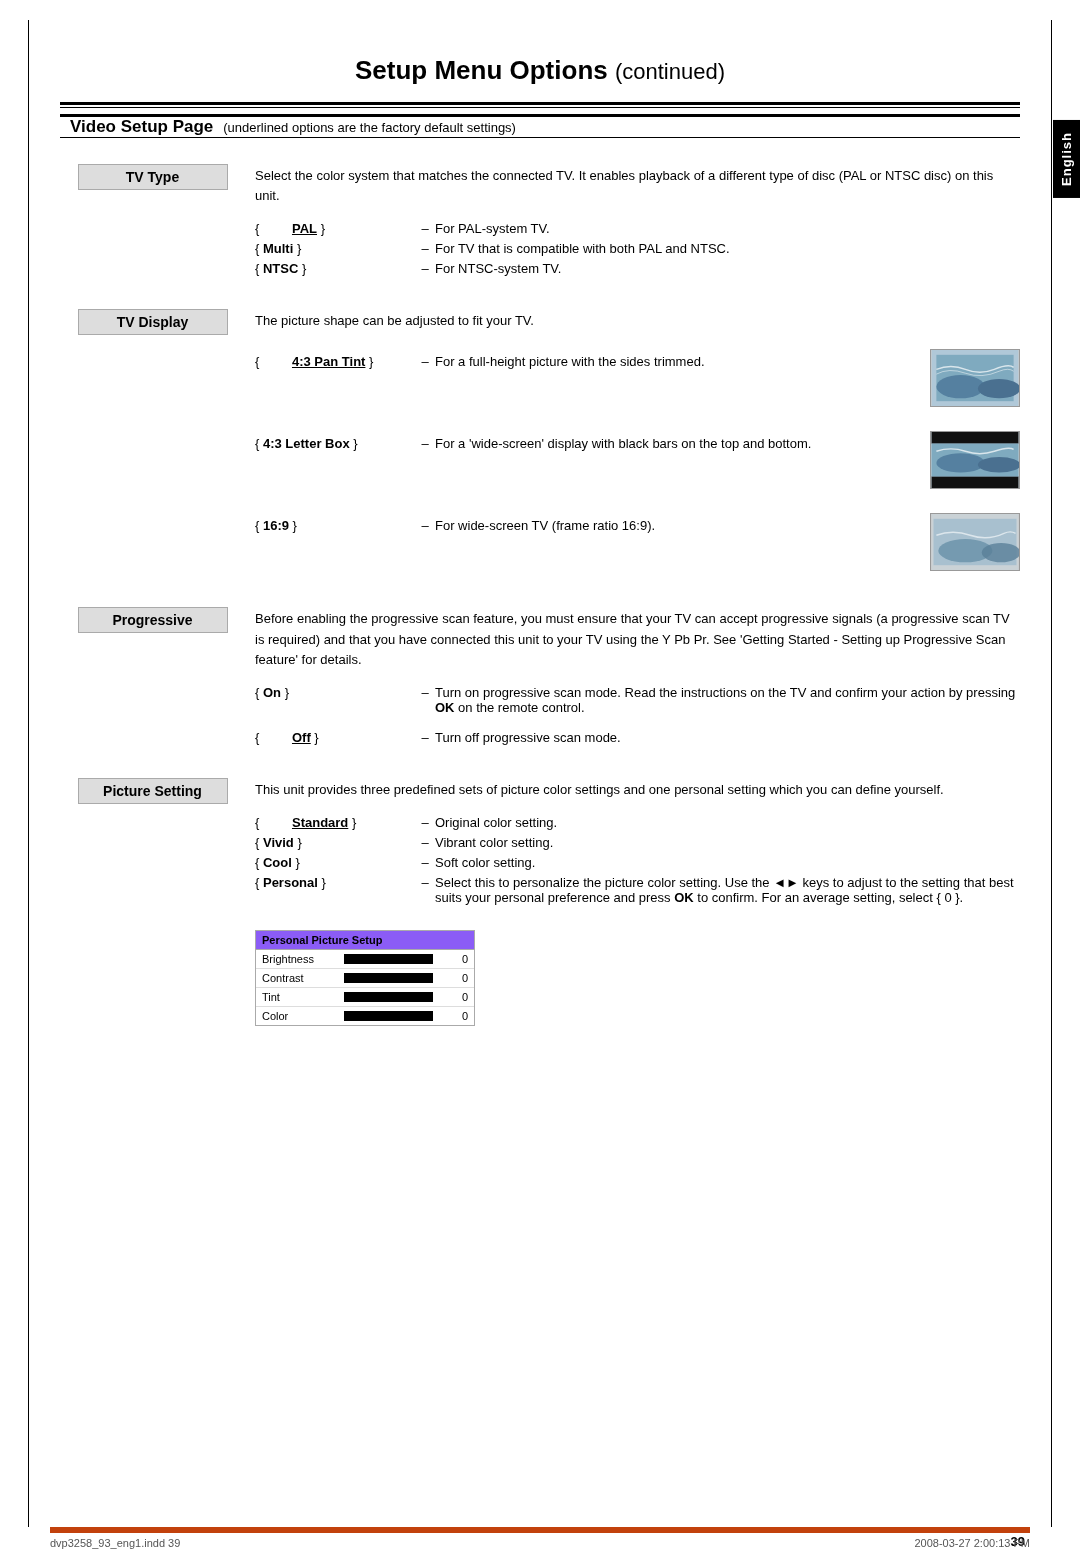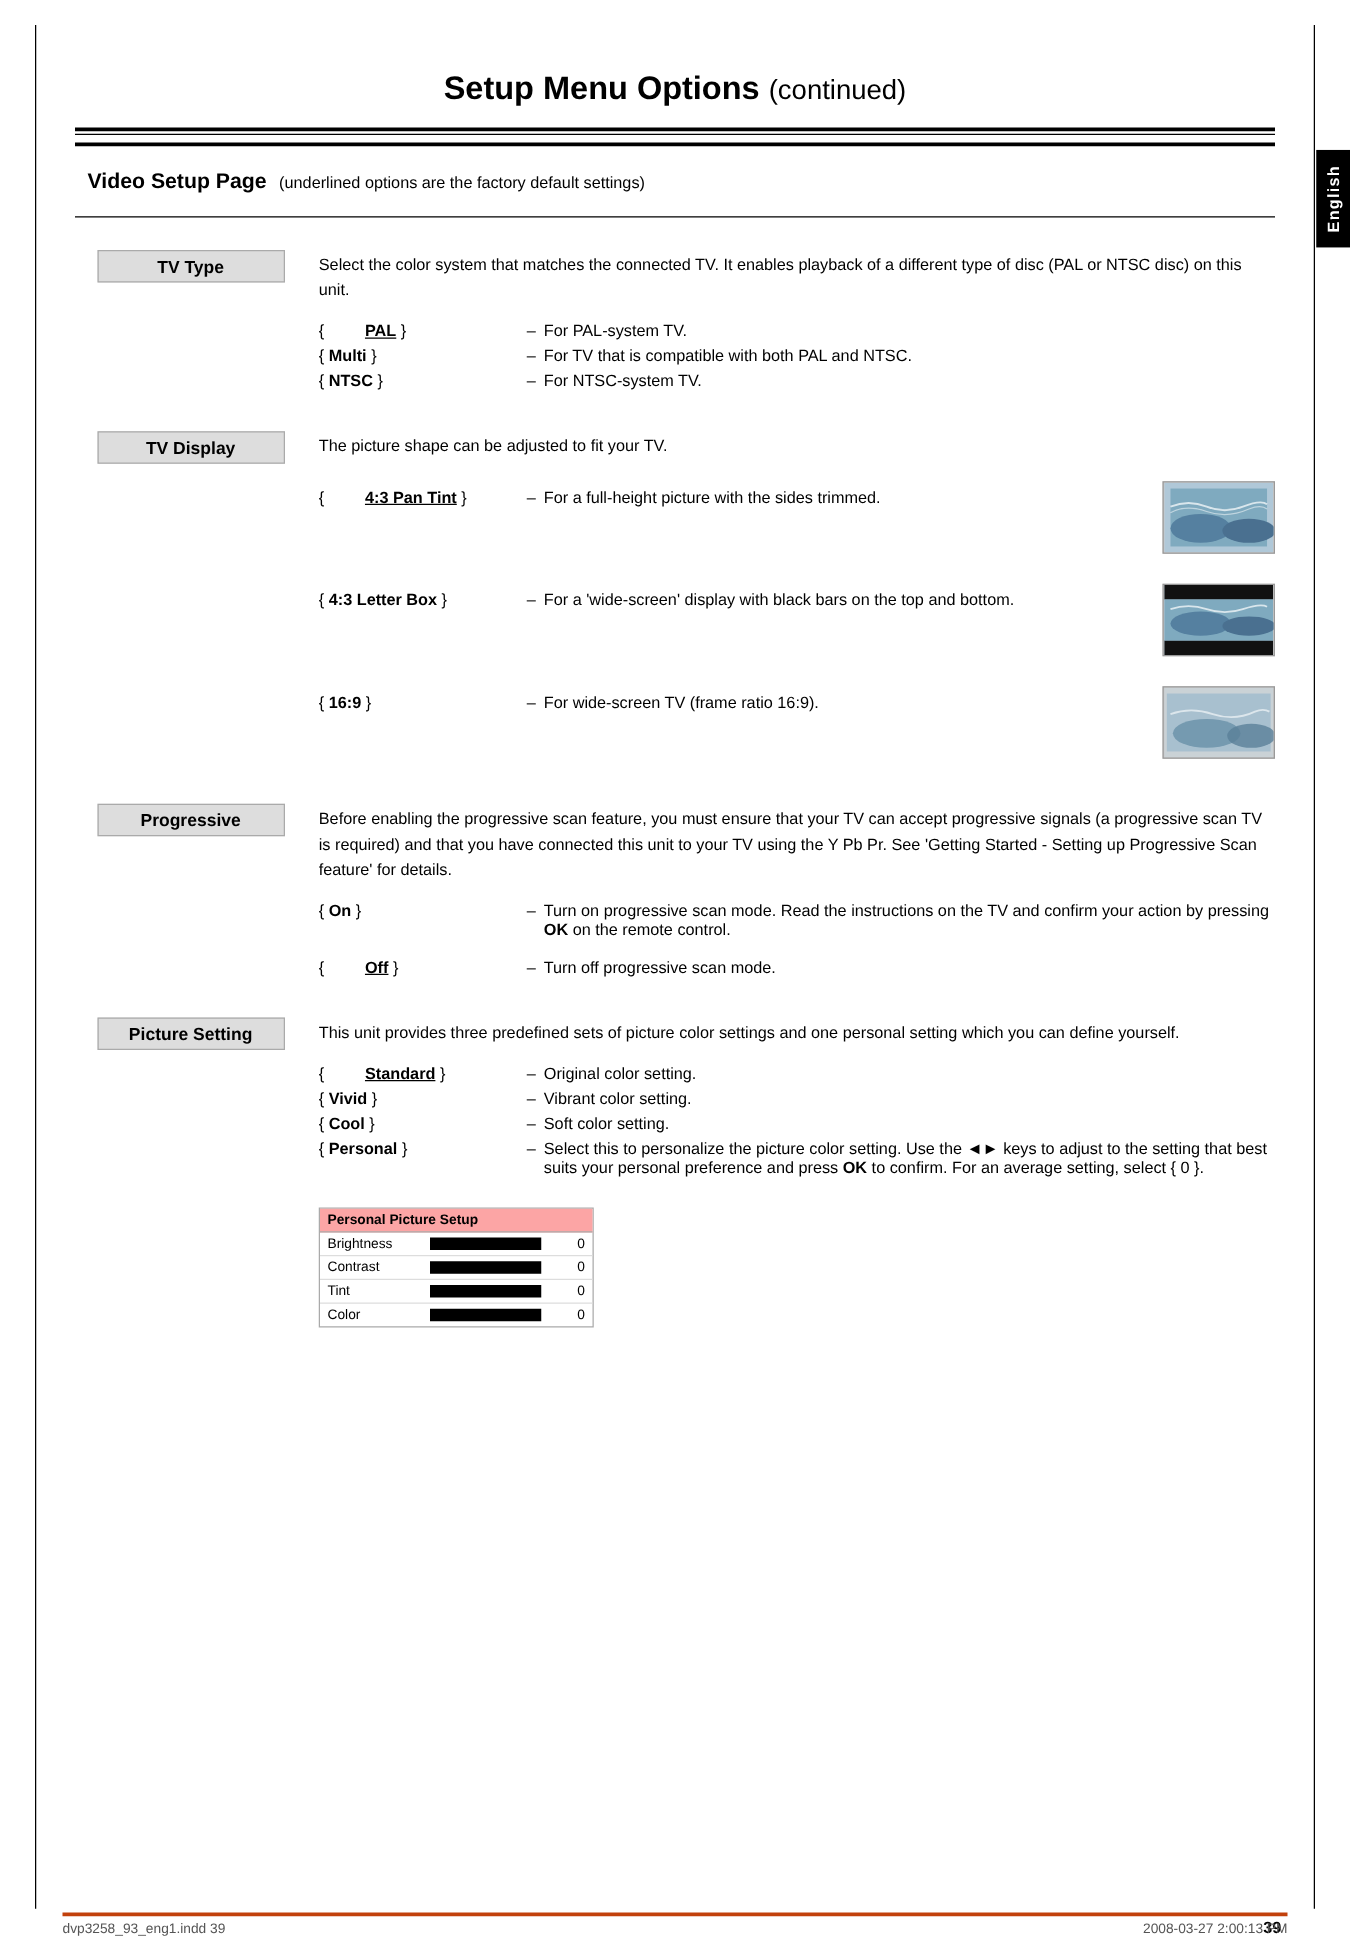--- a/index.html
+++ b/index.html
@@ -74,21 +74,21 @@
       padding-top: 2px;
       margin-bottom: 0;
     }
 
     
     .video-setup-header {
       display: flex;
       align-items: baseline;
       border-top: 3px solid #000;
       border-bottom: 1px solid #000;
-      padding: 18px 10px;
+      padding: 0 10px;
       margin-bottom: 18px;
     }
     .video-setup-header .title {
       font-size: 17px;
       font-weight: bold;
     }
     .video-setup-header .subtitle {
       font-size: 13px;
       margin-left: 10px;
     }
@@ -168,21 +168,21 @@
     }
 
     
     .personal-picture-box {
       border: 1px solid #aaa;
       width: 220px;
       margin-top: 10px;
       font-size: 11px;
     }
     .personal-picture-box .box-title {
-      background: #fca5a5;
+      background: #8b5cf6;
       padding: 3px 6px;
       font-weight: bold;
       font-size: 11px;
       border-bottom: 1px solid #aaa;
     }
     .personal-picture-box .box-row {
       display: flex;
       align-items: center;
       padding: 3px 6px;
       border-bottom: 1px solid #ddd;
@@ -210,21 +210,21 @@
     
     .page-footer {
       position: absolute;
       bottom: 18px;
       left: 50px;
       right: 50px;
       display: flex;
       justify-content: space-between;
       font-size: 11px;
       color: #555;
-      border-top: 3px solid #c2410c;
+      border-top: 6px solid #c2410c;
       padding-top: 4px;
     }
 
     .page-number {
       position: absolute;
       bottom: 18px;
       right: 55px;
       font-size: 13px;
       font-weight: bold;
     }

